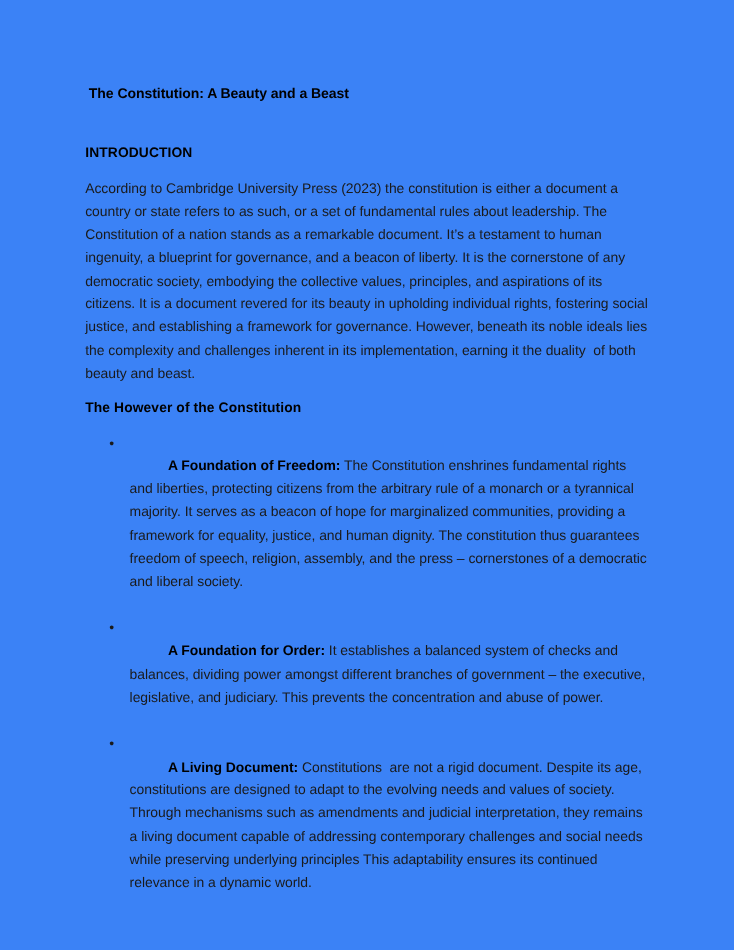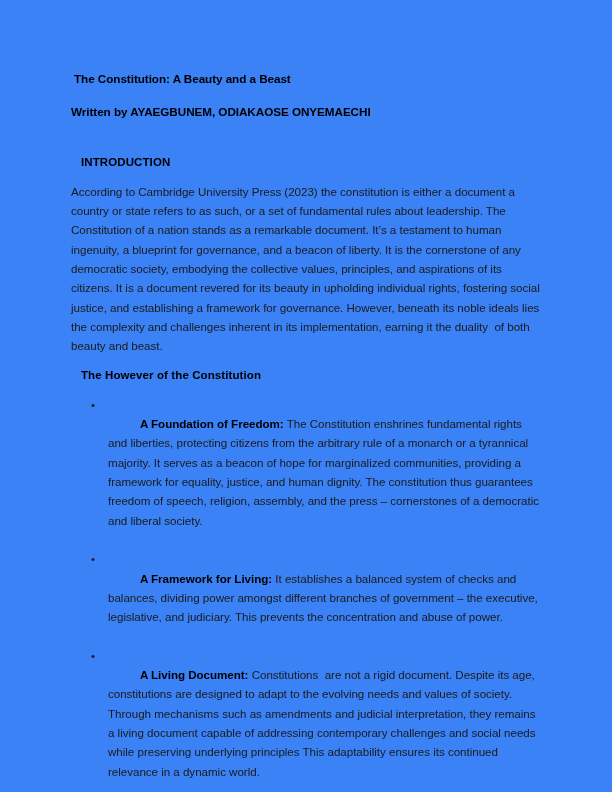--- a/index.html
+++ b/index.html
@@ -39,21 +39,21 @@
     line-height: 19.3px;
     letter-spacing: -0.05px;
     margin: 14px 0 0 0;
     color: #000;
   }
   .section-heading {
     font-size: 11.5px;
     font-weight: bold;
     line-height: 19.3px;
     letter-spacing: 0.1px;
-    margin: 10px;
+    margin: 0;
     color: #000;
   }
   .intro-heading-wrap { margin-top: 31px; }
   .body-para {
     font-size: 11.6px;
     line-height: 19.3px;
     letter-spacing: -0.03px;
     margin: 9px 0 0 0;
     color: #1a1a1a;
     text-align: left;
@@ -93,39 +93,38 @@
   }
 </style>
 </head>
 <body>
 
 <div class="page">
   <div class="content">
 
     <p class="doc-title">The Constitution: A Beauty and a Beast</p>
 
-    <p class="doc-author">Written by AYAEGBUNEM, ODIAKAOSE ONYEMAECHI</p>
 
     <div class="intro-heading-wrap">
       <p class="section-heading">INTRODUCTION</p>
 
       <p class="body-para">According to Cambridge University Press (2023) the constitution is either a document a country or state refers to as such, or a set of fundamental rules about leadership. The Constitution of a nation stands as a remarkable document. It’s a testament to human ingenuity, a blueprint for governance, and a beacon of liberty. It is the cornerstone of any democratic society, embodying the collective values, principles, and aspirations of its citizens. It is a document revered for its beauty in upholding individual rights, fostering social justice, and establishing a framework for governance. However, beneath its noble ideals lies the complexity and challenges inherent in its implementation, earning it the duality  of both beauty and beast.</p>
     </div>
 
     <div class="beauty-heading-wrap">
       <p class="section-heading">The However of the Constitution</p>
 
       <ul class="bullet-list">
 
         <li>
           <span class="bullet-dot">•</span><span class="bullet-label">A Foundation of Freedom:</span><span class="bullet-body"> The Constitution enshrines fundamental rights and liberties, protecting citizens from the arbitrary rule of a monarch or a tyrannical majority. It serves as a beacon of hope for marginalized communities, providing a framework for equality, justice, and human dignity. The constitution thus guarantees freedom of speech, religion, assembly, and the press – cornerstones of a democratic and liberal society.</span>
         </li>
 
         <li>
-          <span class="bullet-dot">•</span><span class="bullet-label">A Framework for Living:</span><span class="bullet-body"> It establishes a balanced system of checks and balances, dividing power amongst different branches of government – the executive, legislative, and judiciary. This prevents the concentration and abuse of power.</span>
+          <span class="bullet-dot">•</span><span class="bullet-label">A Foundation for Order:</span><span class="bullet-body"> It establishes a balanced system of checks and balances, dividing power amongst different branches of government – the executive, legislative, and judiciary. This prevents the concentration and abuse of power.</span>
         </li>
 
         <li>
           <span class="bullet-dot">•</span><span class="bullet-label">A Living Document:</span><span class="bullet-body"> Constitutions  are not a rigid document. Despite its age, constitutions are designed to adapt to the evolving needs and values of society. Through mechanisms such as amendments and judicial interpretation, they remains a living document capable of addressing contemporary challenges and social needs while preserving underlying principles This adaptability ensures its continued relevance in a dynamic world.</span>
         </li>
 
       </ul>
     </div>
 
   </div>

